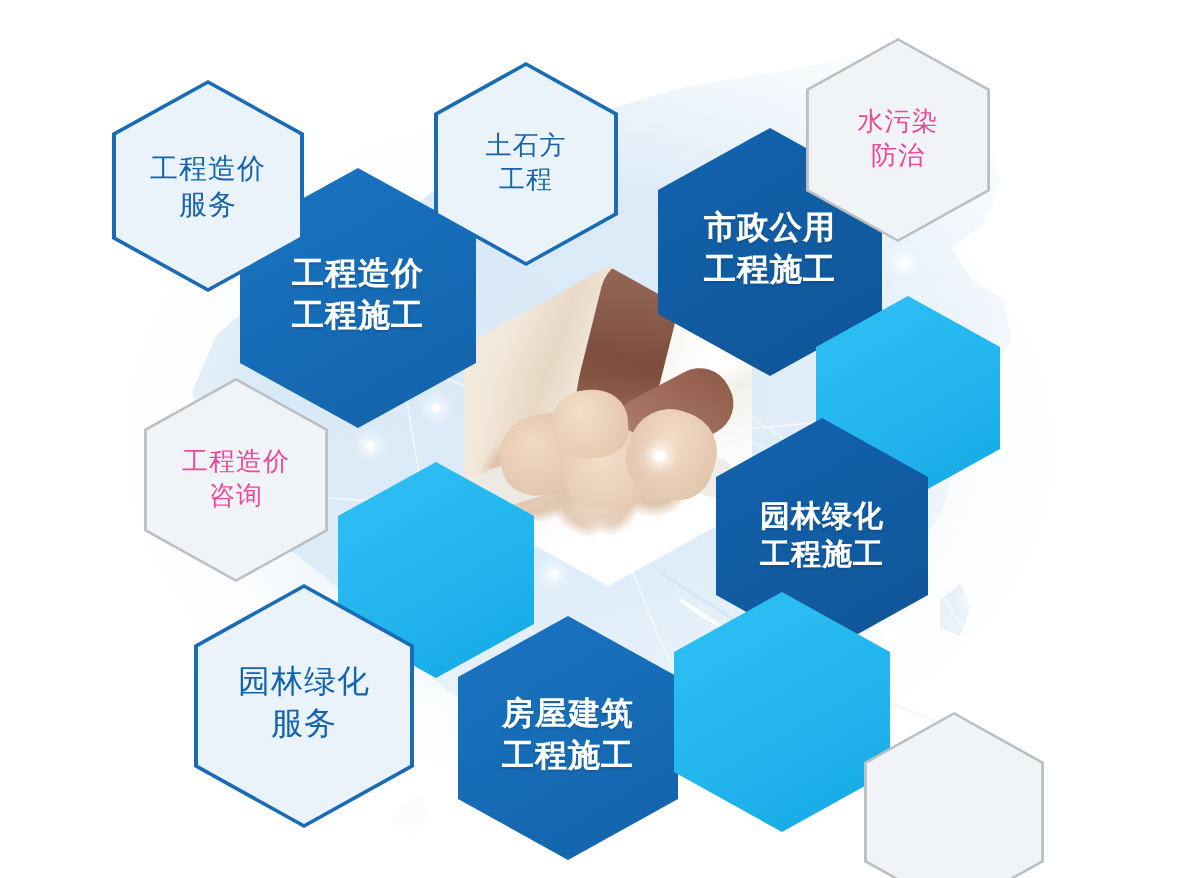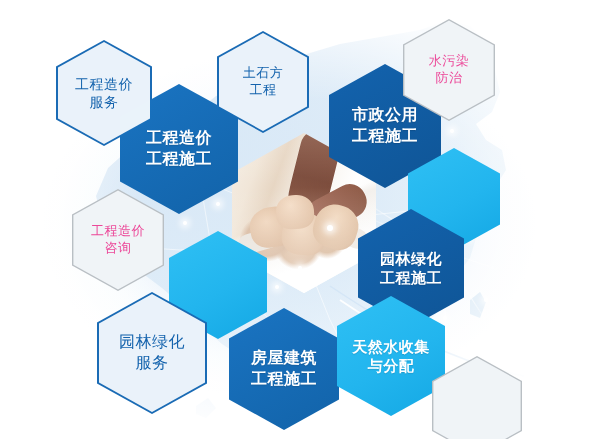--- a/index.html
+++ b/index.html
@@ -281,22 +281,20 @@
         <div class="hx-label" style="font-size: 16px;">园林绿化
 服务</div>
       </div>
       <div class="hex solid" style="left: 229px; top: 308px; width: 110px; height: 122px;">
         <div class="hx-shape" style="clip-path: polygon(50% 0%, 100% 25%, 100% 75%, 50% 100%, 0% 75%, 0% 25%); background: linear-gradient(150deg, rgb(26, 116, 194) 0%, rgb(18, 99, 169) 100%);"></div>
         <div class="hx-label" style="font-size: 16px;">房屋建筑
 工程施工</div>
       </div>
       <div class="hex solid" style="left: 337px; top: 296px; width: 108px; height: 120px;">
         <div class="hx-shape" style="clip-path: polygon(50% 0%, 100% 25%, 100% 75%, 50% 100%, 0% 75%, 0% 25%); background: linear-gradient(150deg, rgb(47, 192, 244) 0%, rgb(34, 181, 238) 55%, rgb(20, 168, 228) 100%);"></div>
-        <div class="hx-label" style="font-size: 15px;">天然水收集
-与分配</div>
       </div>
       <div class="hex outline outline-grey" style="left: 432px; top: 356px; width: 90px; height: 100px;">
         <div class="hx-shape" style="clip-path: polygon(50% 0%, 100% 25%, 100% 75%, 50% 100%, 0% 75%, 0% 25%); background: rgb(185, 191, 196);"></div>
         <div class="hx-shape" style="clip-path: polygon(50% 0%, 100% 25%, 100% 75%, 50% 100%, 0% 75%, 0% 25%); inset: 1.4px; background: rgb(246, 250, 253); opacity: 0.9; z-index: 1;"></div>
       </div>
     </div>
 
 </div>
 
 </body></html>

